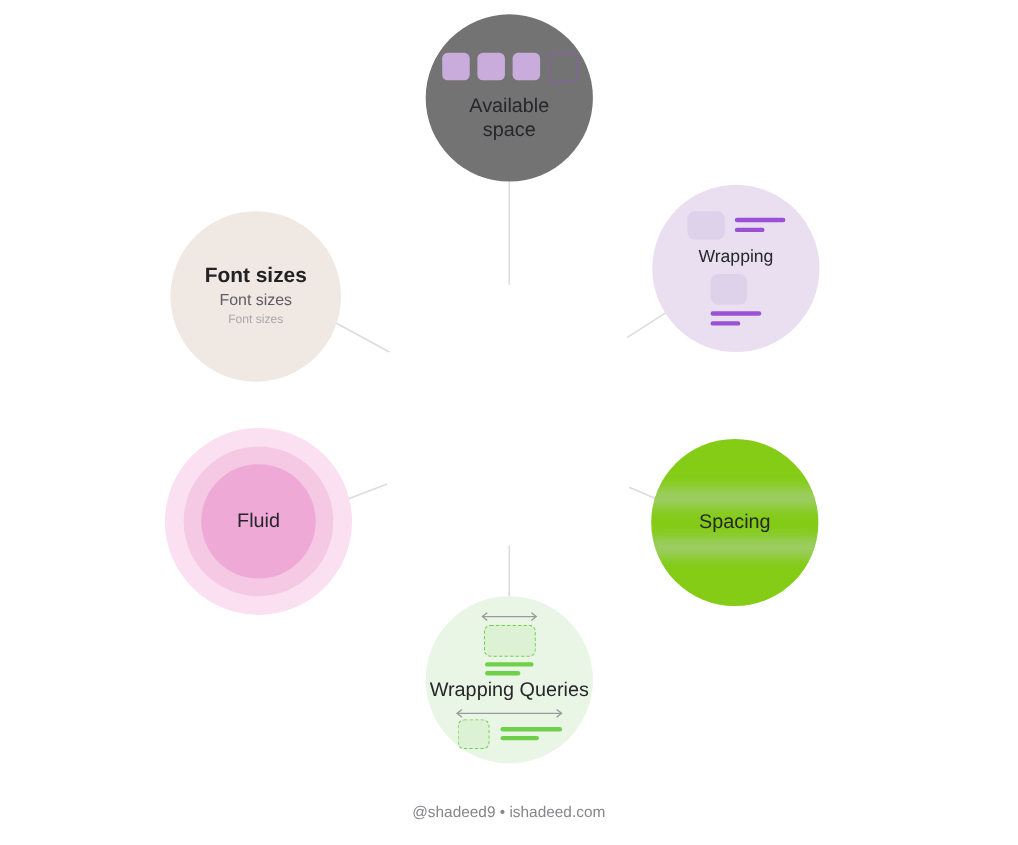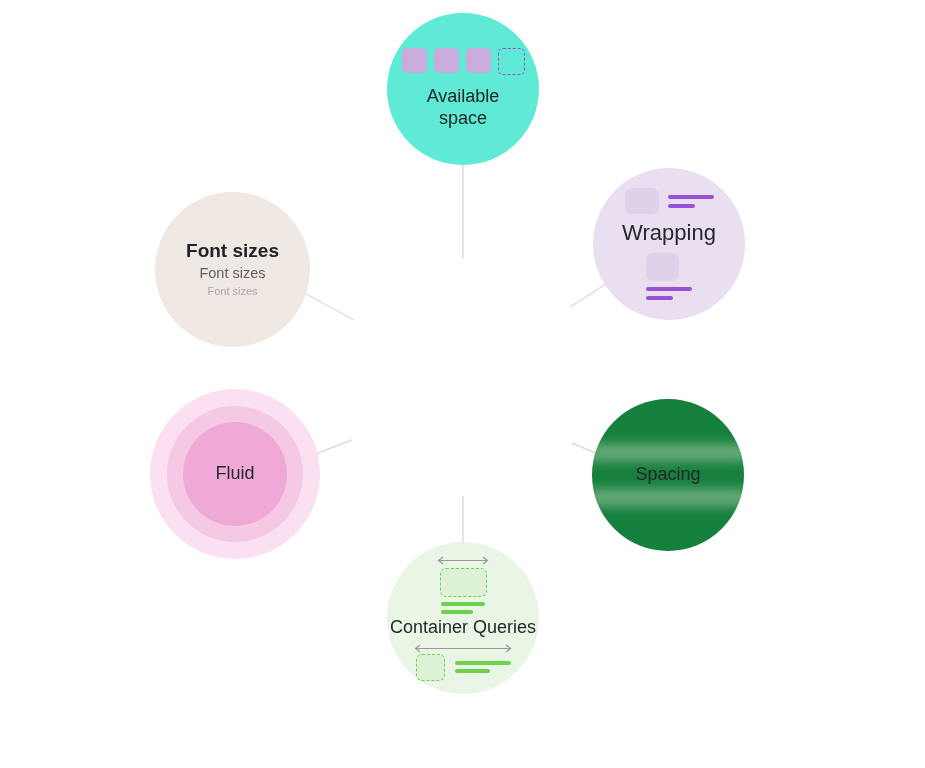--- a/index.html
+++ b/index.html
@@ -97,21 +97,21 @@
     -webkit-text-stroke: 1.1px rgba(255,255,255,0.92);
     letter-spacing: 0.2px;
   }
 
   
   #node-available {
     left: 387px;
     top: 13px;
     width: 152px;
     height: 152px;
-    background: #5eead4;
+    background: #737373;
   }
   .squares-row {
     display: flex;
     gap: 7px;
     margin-bottom: 11px;
   }
   .sq {
     width: 25px;
     height: 25px;
     border-radius: 5px;
@@ -150,29 +150,29 @@
     background: #9b51d4;
   }
   .wbar.long { width: 46px; }
   .wbar.short { width: 27px; }
   .wrap-bottom {
     flex-direction: column;
     align-items: flex-start;
     gap: 6px;
     margin-top: 6px;
   }
-  #node-wrapping .node-label { font-size: 22px; }
+  #node-wrapping .node-label { font-size: 16px; }
 
   
   #node-spacing {
     left: 592px;
     top: 399px;
     width: 152px;
     height: 152px;
-    background: #15803d;
+    background: #84cc16;
     overflow: hidden;
   }
   .space-band {
     position: absolute;
     left: -6px;
     right: -6px;
     height: 13px;
     background: #b4cfb1;
     filter: blur(7px);
     opacity: 0.72;
@@ -318,21 +318,21 @@
         <polyline points="49,2 53.5,5.5 49,9" fill="none" stroke="#9a9a9a" stroke-width="1.2"></polyline>
       </svg>
       <div class="cq-stack">
         <span class="cq-box tall"></span>
         <span class="cq-bars">
           <span class="cq-bar l1"></span>
           <span class="cq-bar l2"></span>
         </span>
       </div>
     </div>
-    <div class="node-label">Container Queries</div>
+    <div class="node-label">Wrapping Queries</div>
     <div class="cq-group">
       <svg class="cq-arrow" width="104" height="11" viewBox="0 0 104 11">
         <line x1="5" y1="5.5" x2="99" y2="5.5" stroke="#9a9a9a" stroke-width="1.2"></line>
         <polyline points="9,2 4.5,5.5 9,9" fill="none" stroke="#9a9a9a" stroke-width="1.2"></polyline>
         <polyline points="95,2 99.5,5.5 95,9" fill="none" stroke="#9a9a9a" stroke-width="1.2"></polyline>
       </svg>
       <div class="cq-row">
         <span class="cq-box small"></span>
         <span class="cq-bars">
           <span class="cq-bar w1"></span>
@@ -350,14 +350,15 @@
 
   <div class="node" id="node-fontsizes">
     <div class="node-label">
       <div class="fs-1">Font sizes</div>
       <div class="fs-2">Font sizes</div>
       <div class="fs-3">Font sizes</div>
     </div>
   </div>
 
 
+  <div id="footer">@shadeed9 • ishadeed.com</div>
 
 </div>
 
 </body></html>

